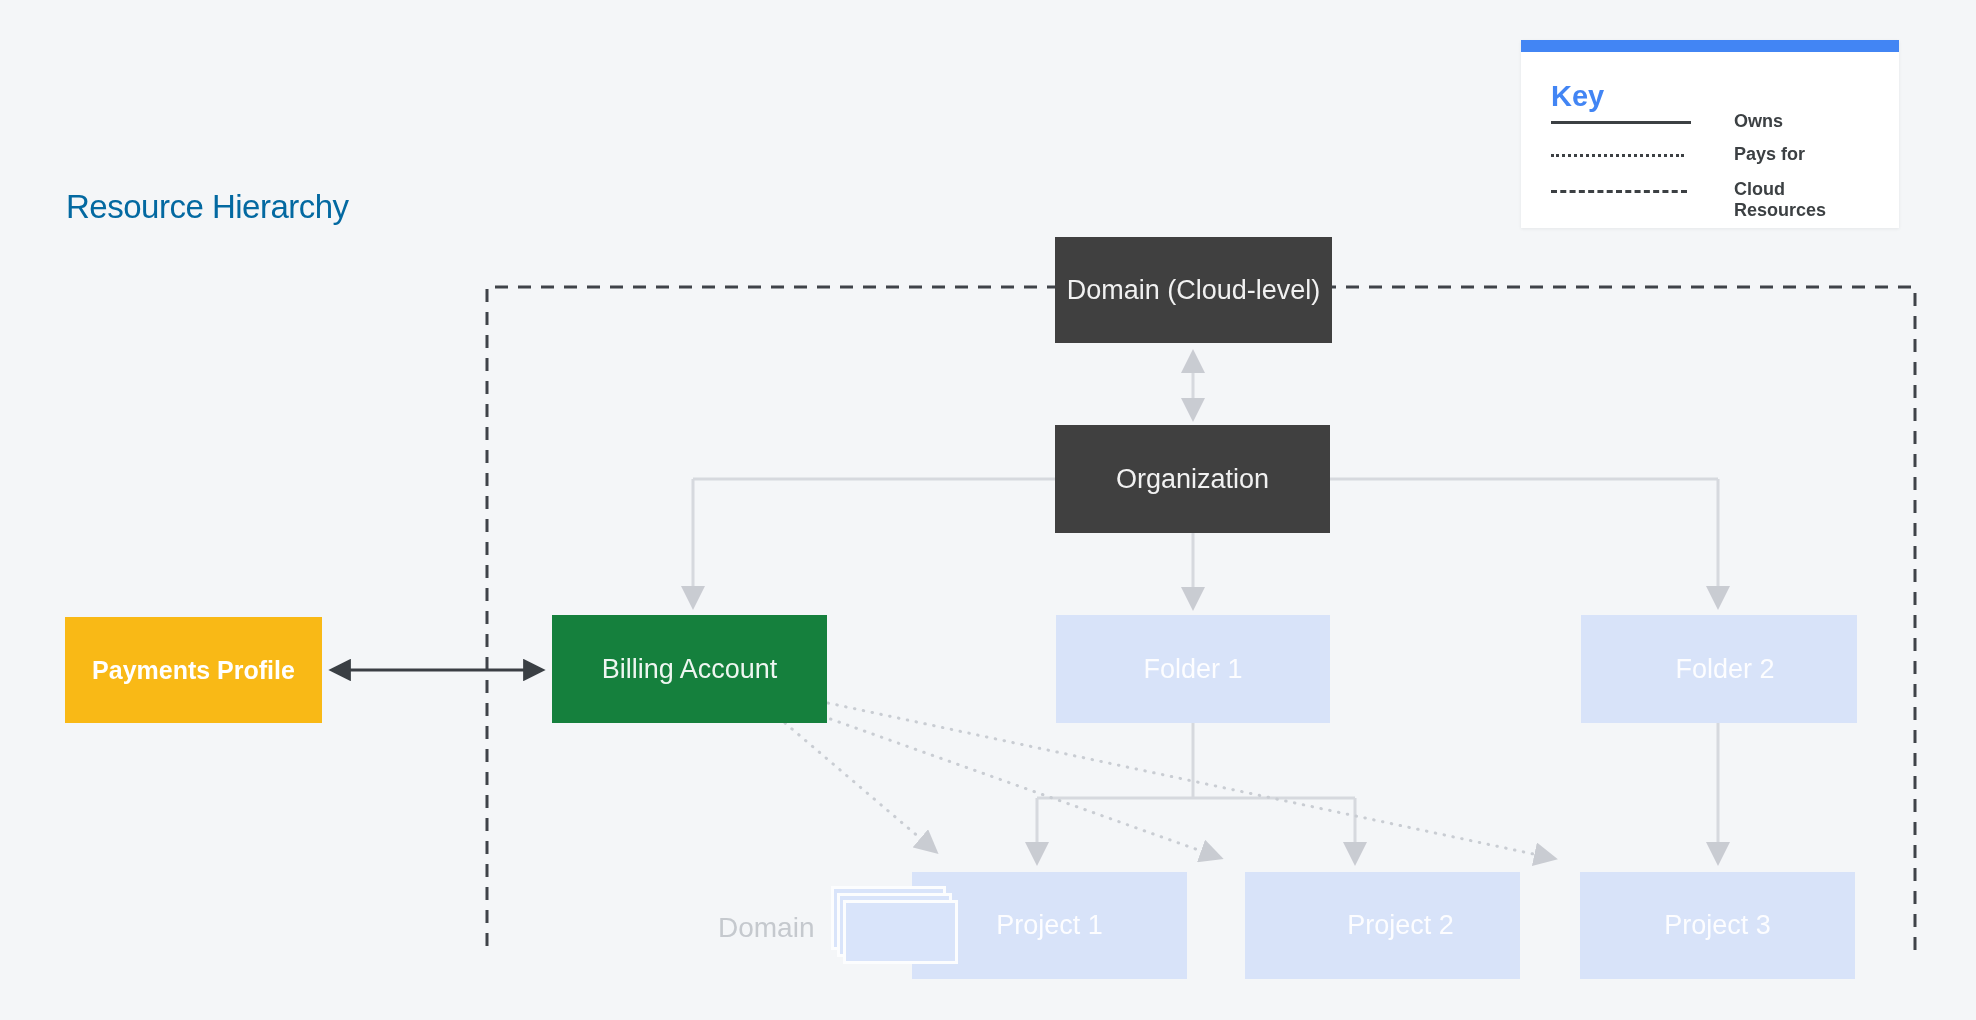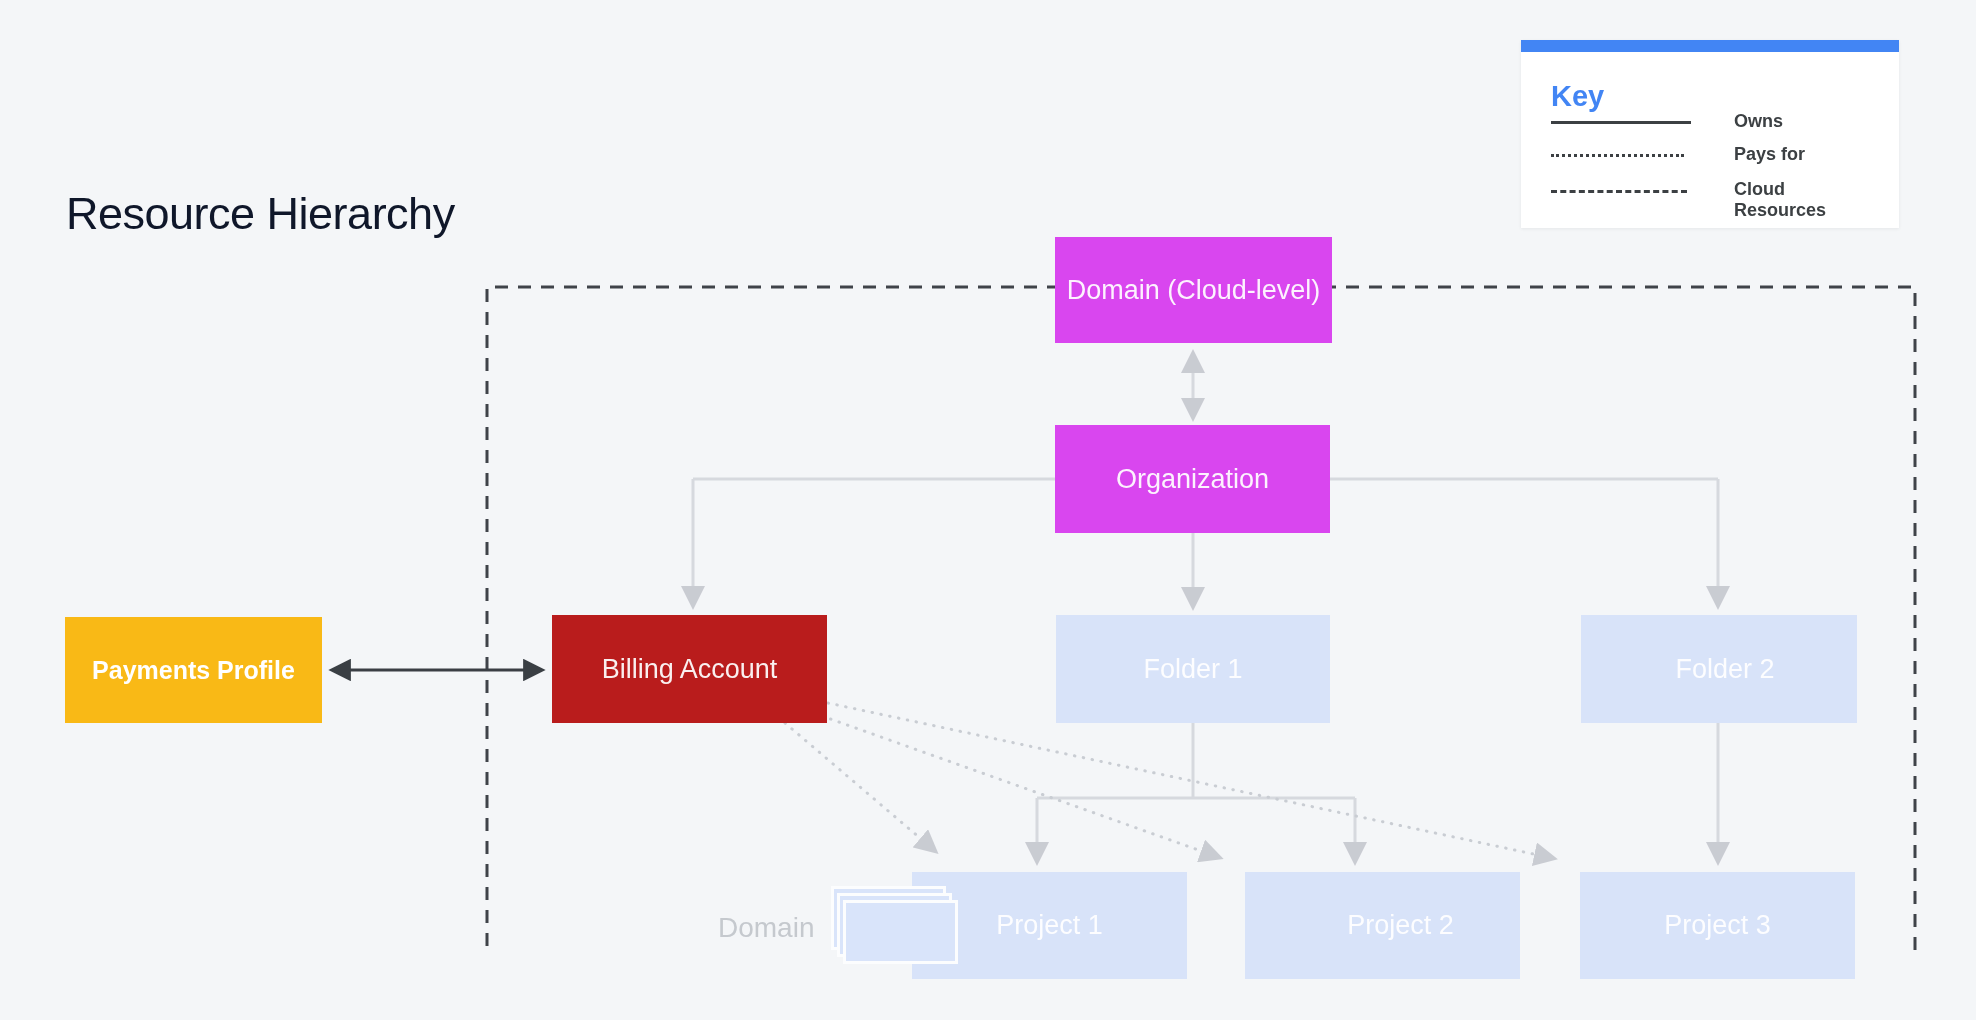--- a/index.html
+++ b/index.html
@@ -11,37 +11,37 @@
     background: #F4F6F8;
     overflow: hidden;
     font-family: "Liberation Sans", "DejaVu Sans", sans-serif;
   }
   .wires { position: absolute; inset: 0; }
 
   .page-title {
     position: absolute;
     left: 66px;
     top: 188px;
-    font-size: 45px;
+    font-size: 33px;
     font-weight: 400;
-    color: #0f172a;
+    color: #0369a1;
     letter-spacing: -0.5px;
   }
 
   .node {
     position: absolute;
     display: flex;
     align-items: center;
     justify-content: center;
     font-size: 27px;
     color: rgba(255,255,255,0.93);
     text-align: center;
   }
-  .node.pink   { background: #d946ef; }
-  .node.green  { background: #b91c1c; }
+  .node.pink   { background: #404040; }
+  .node.green  { background: #15803d; }
   .node.blue   { background: #D8E3F9; }
   .node.yellow {
     background: #F9B916;
     color: #FFFFFF;
     font-weight: 700;
     font-size: 25px;
   }
 
   .labels-caption {
     position: absolute;

